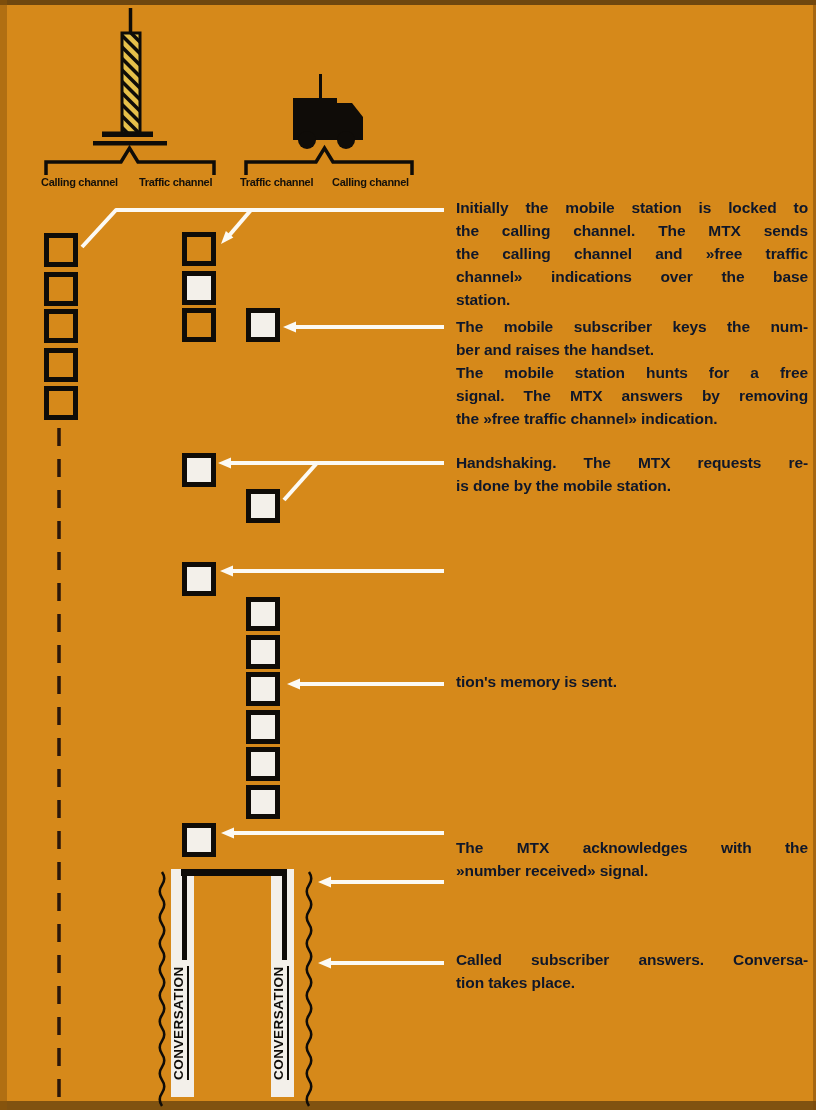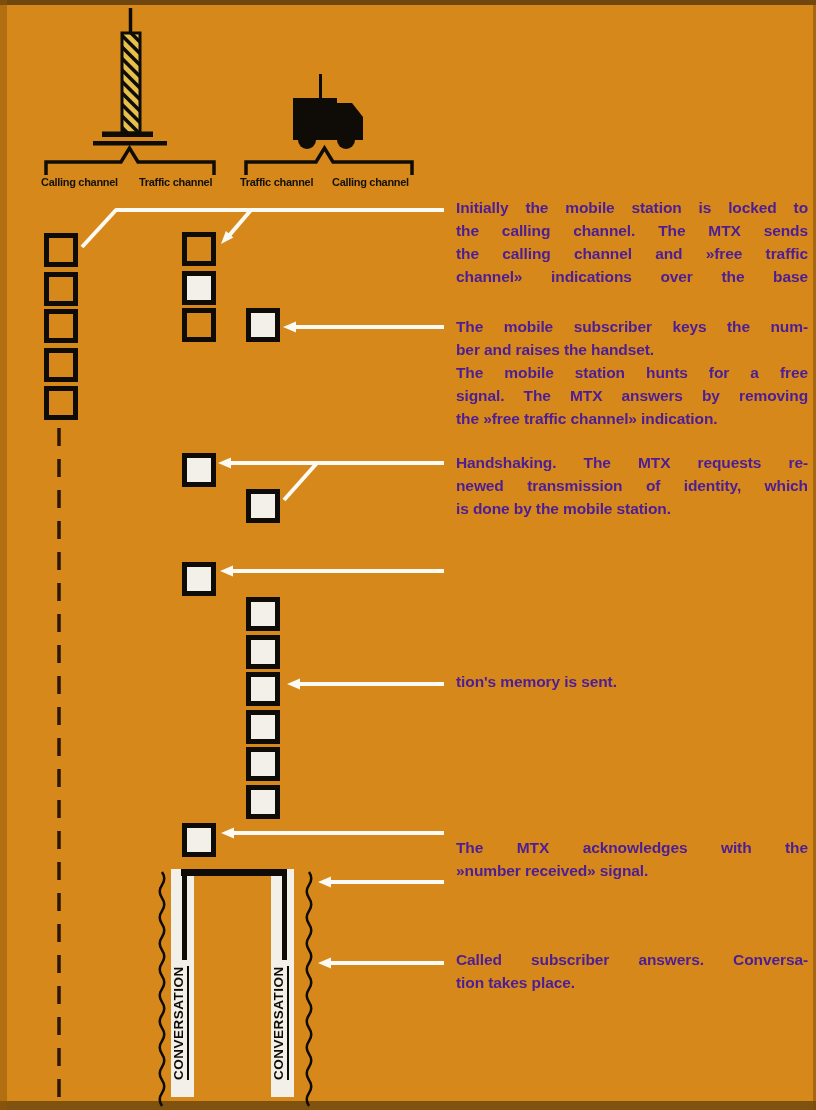--- a/index.html
+++ b/index.html
@@ -13,21 +13,21 @@
                 inset 0 -9px 0 0 rgba(70,45,10,.6);
   }
   svg.overlay{position:absolute;left:0;top:0;}
   .chan-label{
     position:absolute;top:176px;font-size:11px;font-weight:700;
     color:#14100a;letter-spacing:-.3px;white-space:nowrap;
   }
   .sq{position:absolute;width:24px;height:24px;border:5px solid #0f0c08;background:transparent;}
   .sq.white{background:#f3f0ea;}
   .step{
-    position:absolute;left:456px;width:352px;color:#4c1d95;
+    position:absolute;left:456px;width:352px;color:#0f172a;
     font-size:15.5px;font-weight:700;line-height:23px;letter-spacing:-.1px;
   }
   .tline{white-space:nowrap;text-align:justify;text-align-last:left;}
   .tline.just{text-align-last:justify;}
   .conv-bar{position:absolute;top:869px;width:23px;height:228px;background:#f3f0ea;}
   .conv-top-bar{position:absolute;left:181px;top:869px;width:106px;height:7px;background:#0f0c08;}
   .conv-line{position:absolute;top:876px;width:5px;height:84px;background:#0f0c08;}
   .conv-label{
     position:absolute;width:124px;height:22px;transform:rotate(-90deg);
     text-align:center;font-size:13.5px;font-weight:700;letter-spacing:.5px;color:#0f0c08;
@@ -141,31 +141,31 @@
   <div class="conv-line" style="left:181.5px"></div>
   <div class="conv-line" style="left:281.5px"></div>
   <div class="conv-label" style="left:119.5px;top:1011.5px"><span>CONVERSATION</span></div>
   <div class="conv-label" style="left:219.5px;top:1011.5px"><span>CONVERSATION</span></div>
 
   <div class="step" style="top:196px">
       <div class="tline just">Initially the mobile station is locked to</div>
       <div class="tline just">the calling channel. The MTX sends</div>
       <div class="tline just">the calling channel and »free traffic</div>
       <div class="tline just">channel» indications over the base</div>
+      <div class="tline">station.</div>
     </div>
   <div class="step" style="top:315px">
       <div class="tline just">The mobile subscriber keys the num-</div>
       <div class="tline">ber and raises the handset.</div>
       <div class="tline just">The mobile station hunts for a free</div>
       <div class="tline just">signal. The MTX answers by removing</div>
       <div class="tline">the »free traffic channel» indication.</div>
     </div>
   <div class="step" style="top:451px">
       <div class="tline just">Handshaking. The MTX requests re-</div>
-      <div class="tline just">newed transmission of identity, which</div>
       <div class="tline">is done by the mobile station.</div>
     </div>
   <div class="step" style="top:670px">
       <div class="tline">tion's memory is sent.</div>
     </div>
   <div class="step" style="top:836px">
       <div class="tline just">The MTX acknowledges with the</div>
       <div class="tline">»number received» signal.</div>
     </div>
   <div class="step" style="top:948px">

